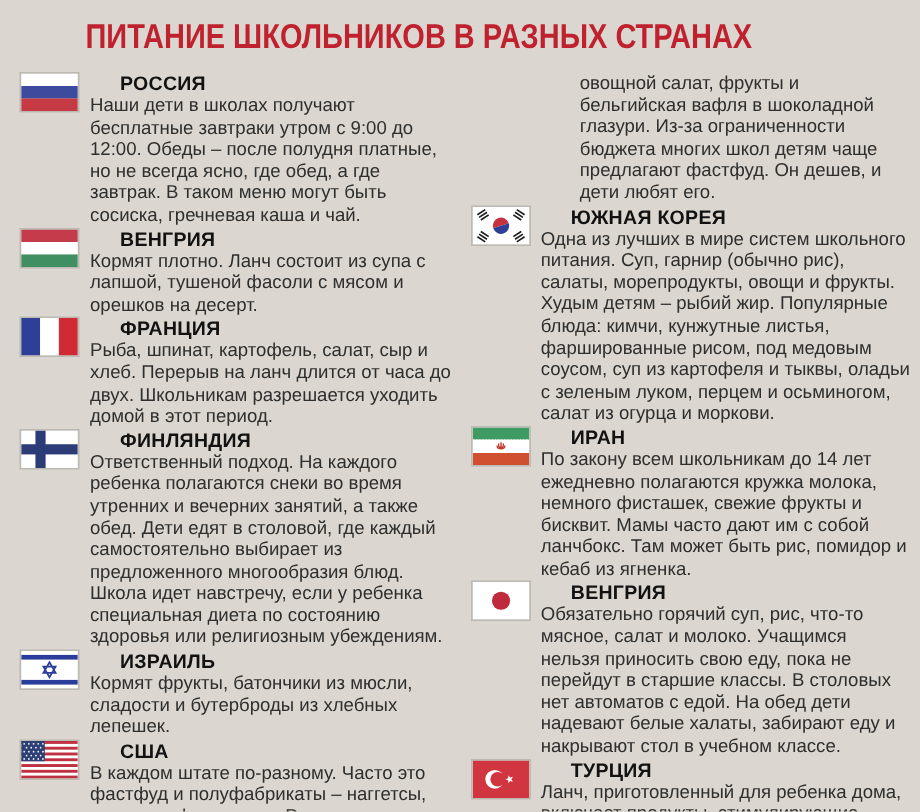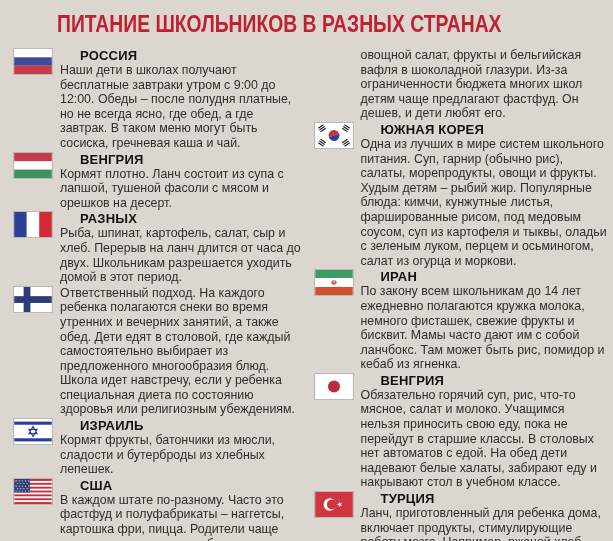--- a/index.html
+++ b/index.html
@@ -32,21 +32,21 @@
   }
   .flag svg { width:38px; height:25px; display:block; }
   .entry-body { flex:1; min-width:0; }
   .country-name {
     font-size:13px; font-weight:bold; color:#121212;
     line-height:15px; letter-spacing:0.2px;padding-left:20px;
   }
   .country-text, .cont {
     font-size:12.4px; line-height:14.6px; color:#2e2e2e;
   }
-  .cont { margin-left:46px; margin-bottom:1px; }
+  .cont { margin-left:72px; margin-bottom:1px; }
 </style>
 </head>
 <body>
 
 <div class="page">
 
   <h1 class="title">ПИТАНИЕ ШКОЛЬНИКОВ В РАЗНЫХ СТРАНАХ</h1>
 
   <div class="cols">
 
@@ -82,34 +82,35 @@
 
       <section class="entry">
         <span class="flag">
           <svg viewBox="0 0 36 24">
               <rect width="12" height="24" fill="#2d3f96"></rect>
               <rect x="12" width="12" height="24" fill="#ffffff"></rect>
               <rect x="24" width="12" height="24" fill="#d02b35"></rect>
             </svg>
         </span>
         <div class="entry-body">
-          <h2 class="country-name">РАЗНЫХ</h2>
+          <h2 class="country-name">ФРАНЦИЯ</h2>
           <p class="country-text">Рыба, шпинат, картофель, салат, сыр и хлеб. Перерыв на ланч длится от часа до двух. Школьникам разрешается уходить домой в этот период.</p>
         </div>
       </section>
 
       <section class="entry">
         <span class="flag">
           <svg viewBox="0 0 36 24">
               <rect width="36" height="24" fill="#ffffff"></rect>
               <rect x="9" width="6.5" height="24" fill="#2c3c77"></rect>
               <rect y="8.8" width="36" height="6.5" fill="#2c3c77"></rect>
             </svg>
         </span>
         <div class="entry-body">
+          <h2 class="country-name">ФИНЛЯНДИЯ</h2>
           <p class="country-text">Ответственный подход. На каждого ребенка полагаются снеки во время утренних и вечерних занятий, а также обед. Дети едят в столовой, где каждый самостоятельно выбирает из предложенного многообразия блюд. Школа идет навстречу, если у ребенка специальная диета по состоянию здоровья или религиозным убеждениям.</p>
         </div>
       </section>
 
       <section class="entry">
         <span class="flag">
           <svg viewBox="0 0 36 24">
               <rect width="36" height="24" fill="#ffffff"></rect>
               <rect y="2.5" width="36" height="3" fill="#2b3d9b"></rect>
               <rect y="18.5" width="36" height="3" fill="#2b3d9b"></rect>

